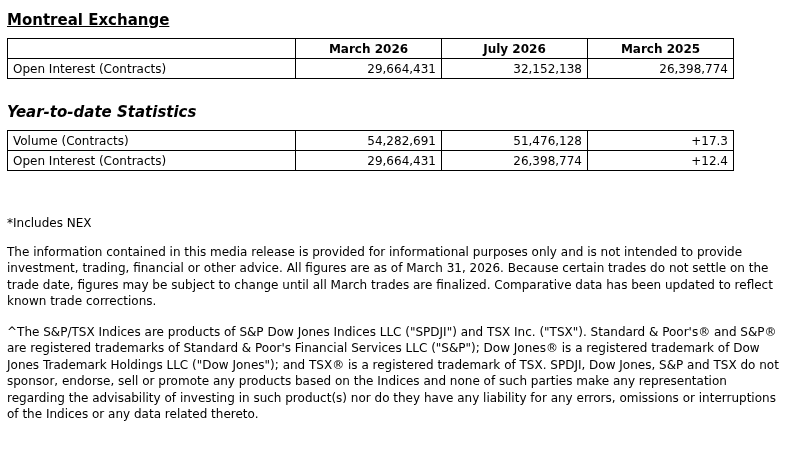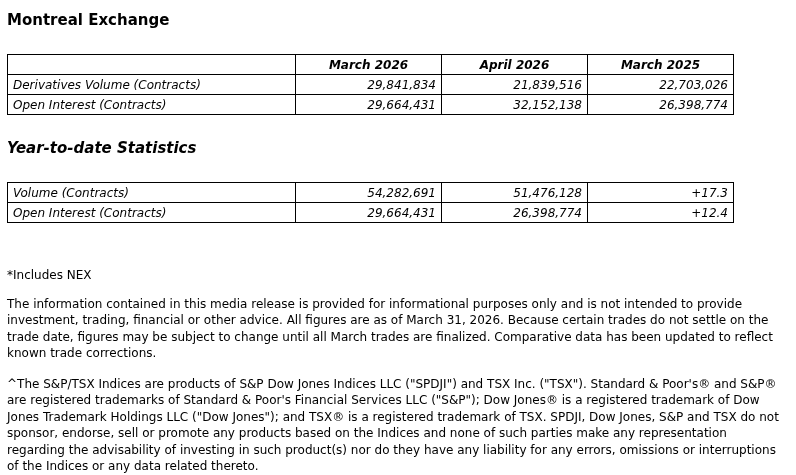--- a/index.html
+++ b/index.html
@@ -12,37 +12,37 @@
   }
   .page {
     width: 796px;
     height: 475px;
     padding: 8px 9px 0 7px;
     overflow: hidden;
   }
   h1.page-title {
     font-size: 15px;
     font-weight: bold;
+    text-decoration: underline;
     margin: 3px 0 0 0;
     line-height: 18px;
   }
   h2.ytd-title {
     font-size: 15px;
     font-weight: bold;
     font-style: italic;
     margin: 24px 0 0 0;
     line-height: 18px;
   }
   table.stats {
     border-collapse: collapse;
     table-layout: fixed;
     width: 726px;
-    margin-top: 25px;
+    margin-top: 9px;
     font-size: 12px;
-    font-style: italic;
   }
   table.stats th,
   table.stats td {
     border: 1px solid #000000;
     height: 20px;
     padding: 1px 5px;
     vertical-align: middle;
     overflow: hidden;
     white-space: nowrap;
   }
@@ -81,28 +81,22 @@
     <colgroup>
       <col style="width:288px">
       <col style="width:146px">
       <col style="width:146px">
       <col style="width:146px">
     </colgroup>
     <tbody>
       <tr>
         <th></th>
         <th>March 2026</th>
-        <th>April 2026</th>
+        <th>July 2026</th>
         <th>March 2025</th>
-      </tr>
-      <tr>
-        <td class="label">Derivatives Volume (Contracts)</td>
-        <td class="num">29,841,834</td>
-        <td class="num">21,839,516</td>
-        <td class="num">22,703,026</td>
       </tr>
       <tr>
         <td class="label">Open Interest (Contracts)</td>
         <td class="num">29,664,431</td>
         <td class="num">32,152,138</td>
         <td class="num">26,398,774</td>
       </tr>
     </tbody>
   </table>
 

